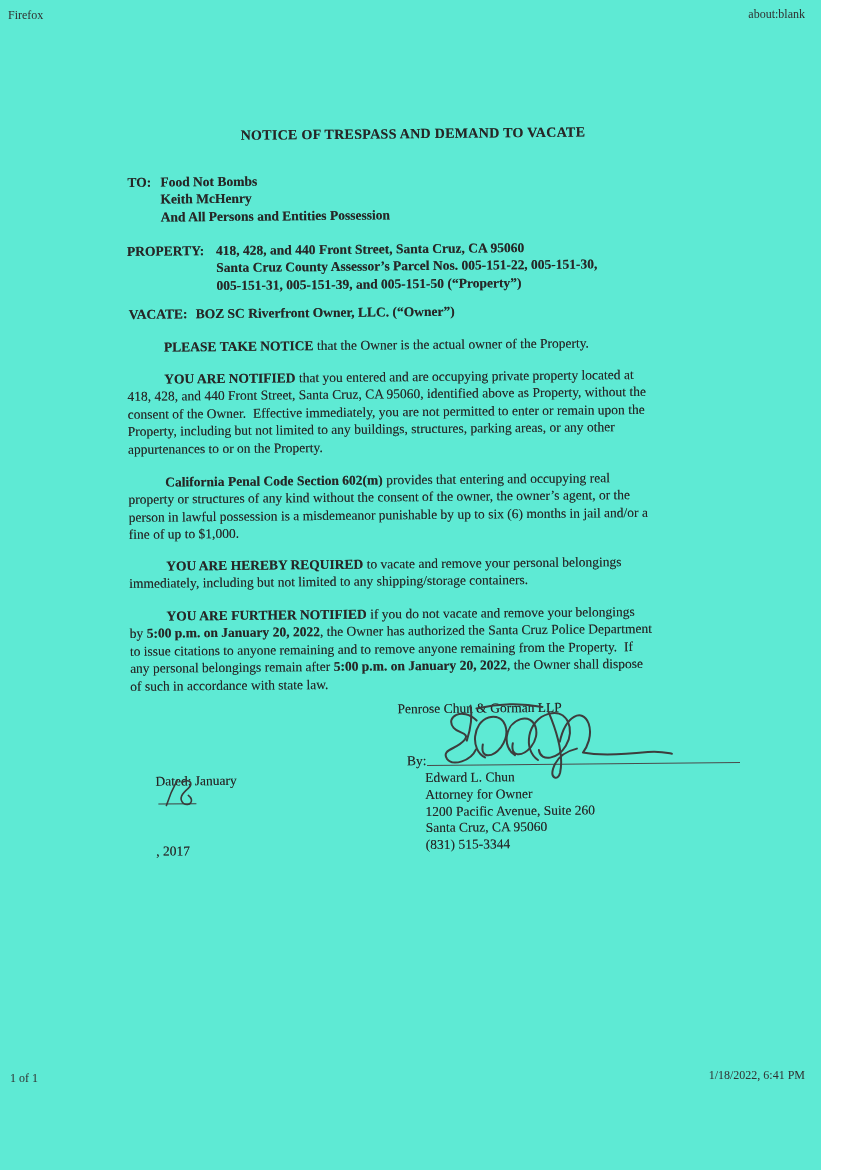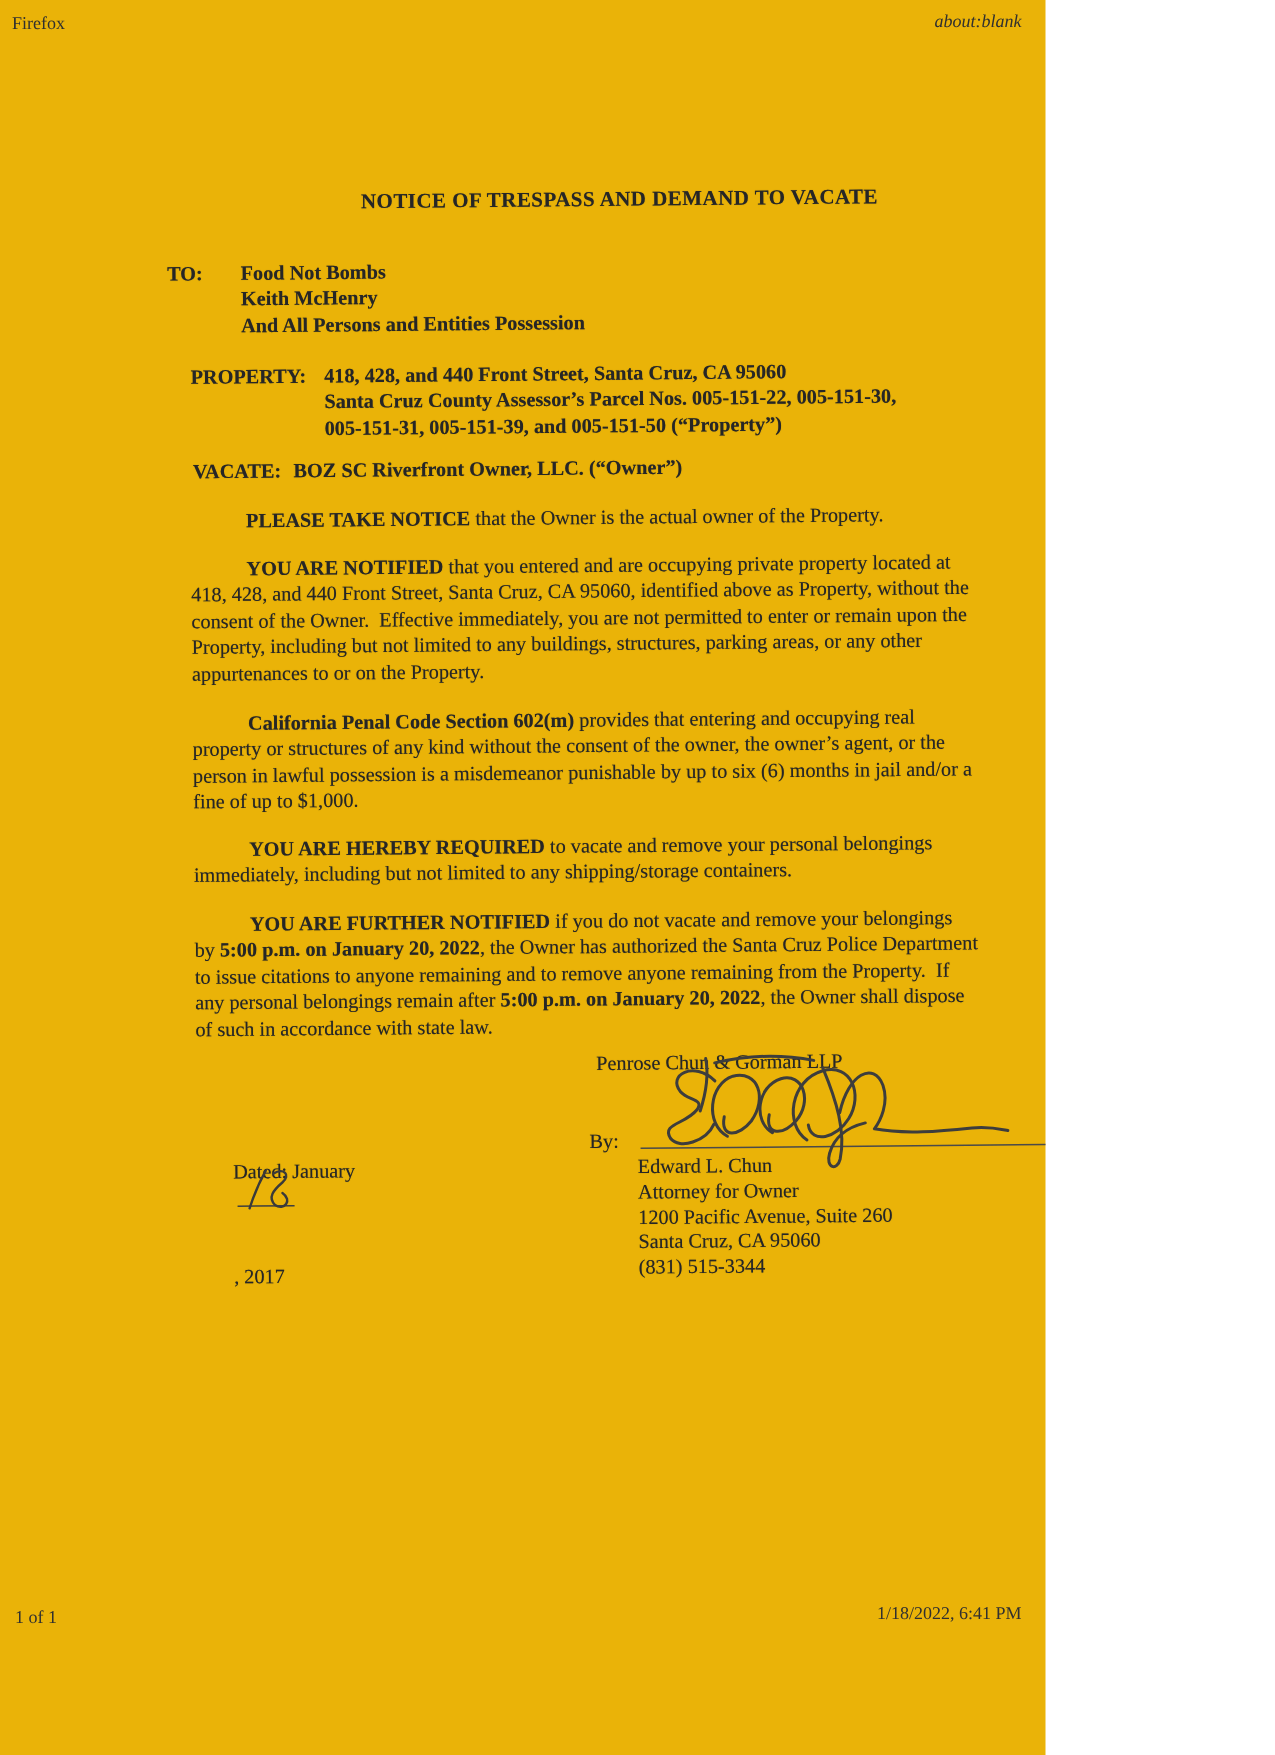--- a/index.html
+++ b/index.html
@@ -1,26 +1,26 @@
 <!DOCTYPE html>
 <html><head>
 <meta charset="utf-8">
 <style>
   html,body{margin:0;padding:0;background:#ffffff;}
   .page{
-    position:relative;width:697px;height:1170px;background:#eab308;overflow:hidden;
+    position:relative;width:821px;height:1170px;background:#5eead4;overflow:hidden;
     font-family:"Liberation Serif","DejaVu Serif",serif;
   }
   
   .chrome{
     position:absolute;font-size:12px;color:#303030;
     font-family:"Liberation Serif","DejaVu Serif",serif;white-space:pre;
   }
   .chrome-hl{left:8px;top:8px;}
-  .chrome-hr{right:16px;top:7px;font-style:italic;}
+  .chrome-hr{right:16px;top:7px;}
   .chrome-fl{left:10px;top:1071px;}
   .chrome-fr{right:16px;top:1068px;text-align:right;}
   
   .scan{
     position:absolute;left:0;top:0;width:850px;height:1170px;
     transform:rotate(-0.55deg);transform-origin:430px 450px;
     color:#262626;font-size:13.5px;
     text-shadow:0 0 .5px rgba(45,45,45,.55);
   }
   .abs{position:absolute;}
@@ -47,21 +47,21 @@
 
 <div class="page">
 
   <div class="chrome chrome-hl">Firefox</div>
   <div class="chrome chrome-hr">about:blank</div>
 
   <div class="scan">
 
     <div class="abs doc-title">NOTICE OF TRESPASS AND DEMAND TO VACATE</div>
 
-    <div class="abs line b" style="left:114px;top:171px;">TO:</div>
+    <div class="abs line b" style="left:130px;top:171px;">TO:</div>
     <div class="abs" style="left:163px;top:171px;">
       <div class="line b">Food Not Bombs</div>
       <div class="line b">Keith McHenry</div>
       <div class="line b">And All Persons and Entities Possession</div>
     </div>
 
     <div class="abs line b" style="left:129px;top:240px;">PROPERTY:</div>
     <div class="abs" style="left:218px;top:240px;">
       <div class="line b">418, 428, and 440 Front Street, Santa Cruz, CA 95060</div>
       <div class="line b">Santa Cruz County Assessor’s Parcel Nos. 005-151-22, 005-151-30,</div>
@@ -98,21 +98,21 @@
     <div class="abs para" style="top:605px;">
       <div class="line indent"><span class="b">YOU ARE FURTHER NOTIFIED</span><span> if you do not vacate and remove your belongings</span></div>
       <div class="line"><span>by </span><span class="b">5:00 p.m. on January 20, 2022</span><span>, the Owner has authorized the Santa Cruz Police Department</span></div>
       <div class="line"><span>to issue citations to anyone remaining and to remove anyone remaining from the Property.  If</span></div>
       <div class="line"><span>any personal belongings remain after </span><span class="b">5:00 p.m. on January 20, 2022</span><span>, the Owner shall dispose</span></div>
       <div class="line"><span>of such in accordance with state law.</span></div>
     </div>
 
     <div class="abs line" style="left:395px;top:700px;">Penrose Chun &amp; Gorman LLP</div>
 
-    <div class="abs line" style="left:390px;top:752px;text-align:right;">By:</div>
+    <div class="abs line" style="left:404px;top:752px;text-align:right;">By:</div>
     <div class="abs sig-underline" style="left:424px;top:765px;width:313px;"></div>
 
     <svg class="ink abs" style="left:424px;top:697px;z-index:3;" width="322" height="88" viewBox="0 0 322 88">
       <path d="M 50 12 C 72 7, 96 7, 116 11"></path>
       <path d="M 44 9 C 46 20, 44 32, 40 44"></path>
       <path d="M 50 24 C 36 10, 18 20, 27 31 C 32 37, 43 36, 38 43 C 30 53, 14 52, 20 62 C 26 70, 44 64, 49 53"></path>
       <path d="M 58 61 C 43 53, 46 26, 62 21 C 79 17, 85 36, 74 51 C 66 61, 53 63, 56 48"></path>
       <path d="M 88 59 C 75 51, 78 28, 94 23 C 109 19, 115 38, 104 51 C 95 61, 83 61, 86 47"></path>
       <path d="M 111 64 C 96 54, 100 24, 122 18 C 141 13, 149 34, 139 50 C 131 63, 114 67, 112 54"></path>
       <path d="M 122 16 C 131 38, 137 59, 133 77 C 131 85, 123 83, 126 73 C 129 63, 137 56, 150 53"></path>

